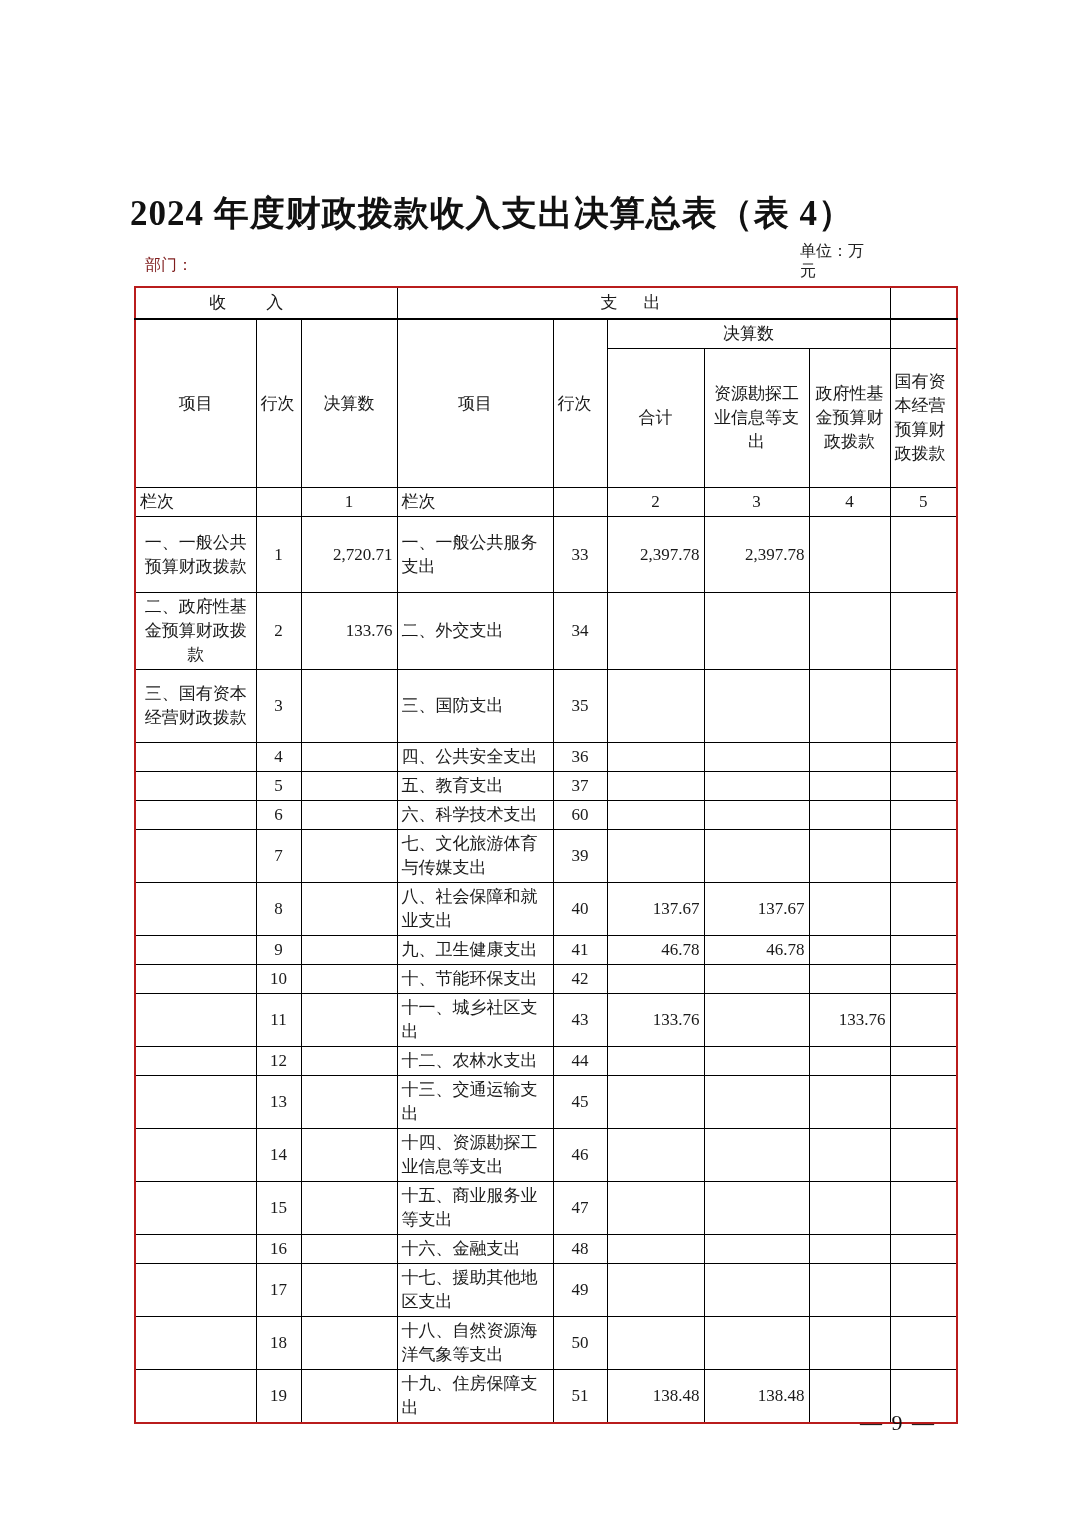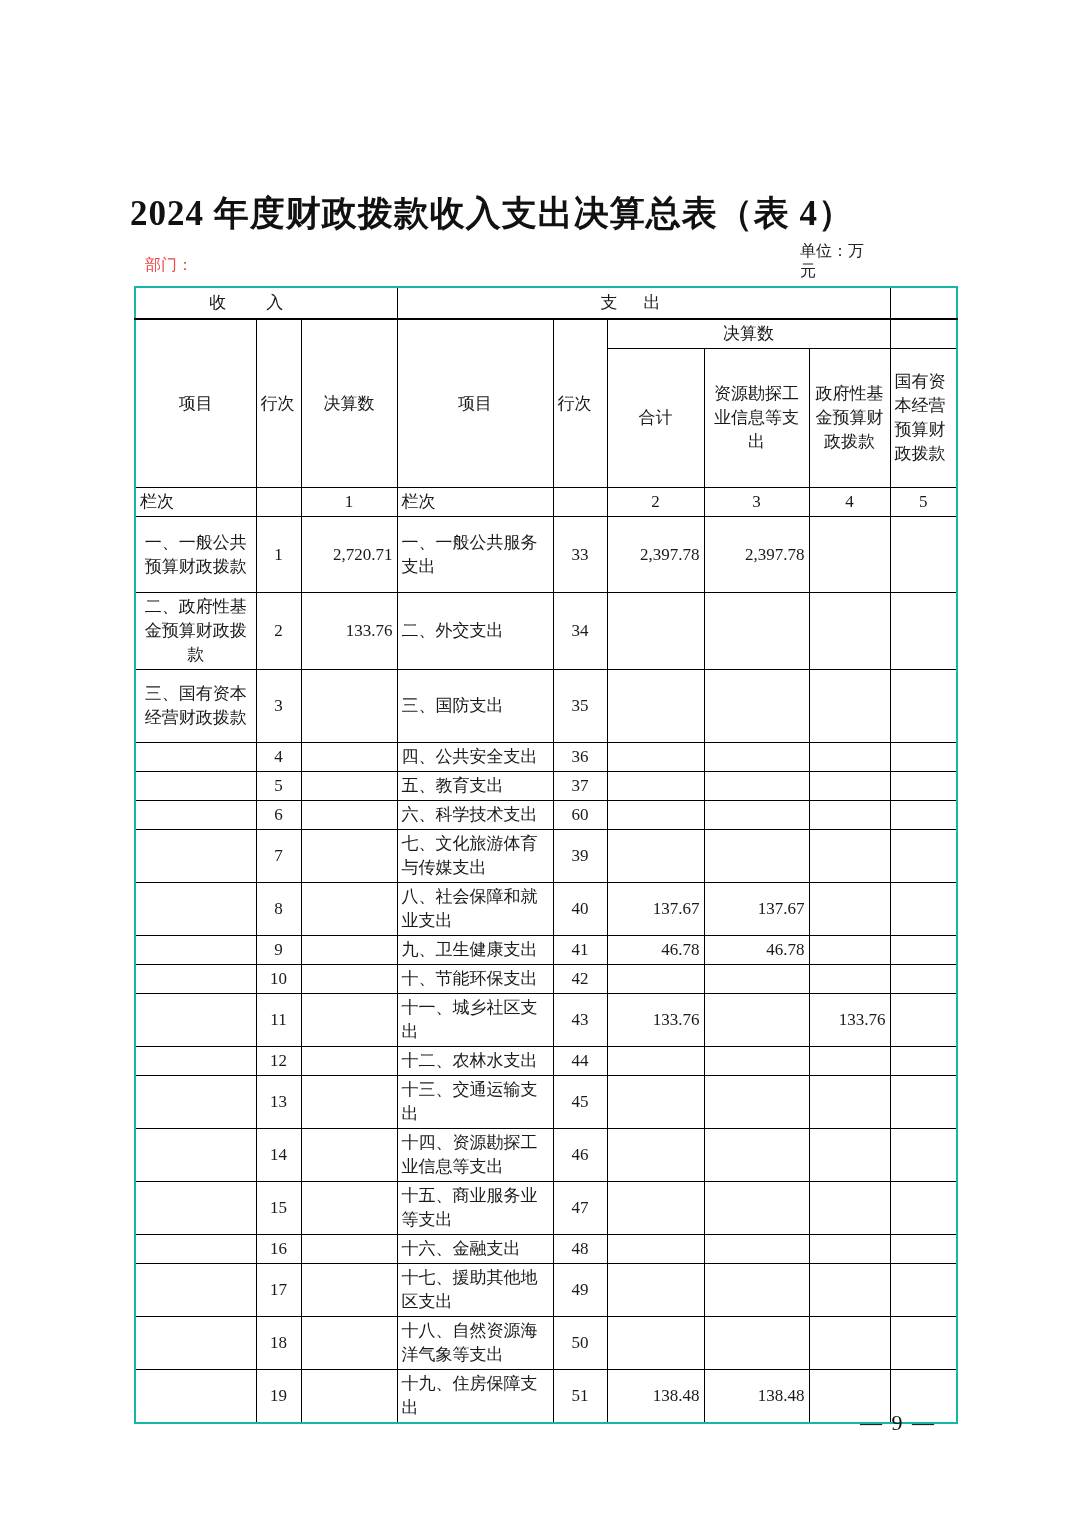--- a/index.html
+++ b/index.html
@@ -11,32 +11,32 @@
     color:#1a1a1a;
     -webkit-font-smoothing:antialiased;
   }
   .doc-title{
     position:absolute;left:130px;top:190px;
     font-size:35px;font-weight:bold;color:#111;
     letter-spacing:1px;white-space:nowrap;margin:0;
   }
   .dept-label{
     position:absolute;left:145px;top:255px;
-    font-size:16px;color:#ef4444;
+    font-size:16px;color:#7f1d1d;
   }
   .unit-label{
     position:absolute;left:800px;top:241px;width:74px;
     font-size:16px;color:#222;text-align:left;line-height:20px;
   }
   table.fiscal{
     position:absolute;left:134px;top:286px;
     width:822px;
     border-collapse:collapse;
     table-layout:fixed;
-    border:2px solid #14b8a6;
+    border:2px solid #b91c1c;
     font-size:17px;
     color:#1a1a1a;
   }
   table.fiscal td{
     border:1px solid #000;
     vertical-align:middle;
     padding:2px 4px;
     line-height:24px;
     overflow:hidden;
   }

